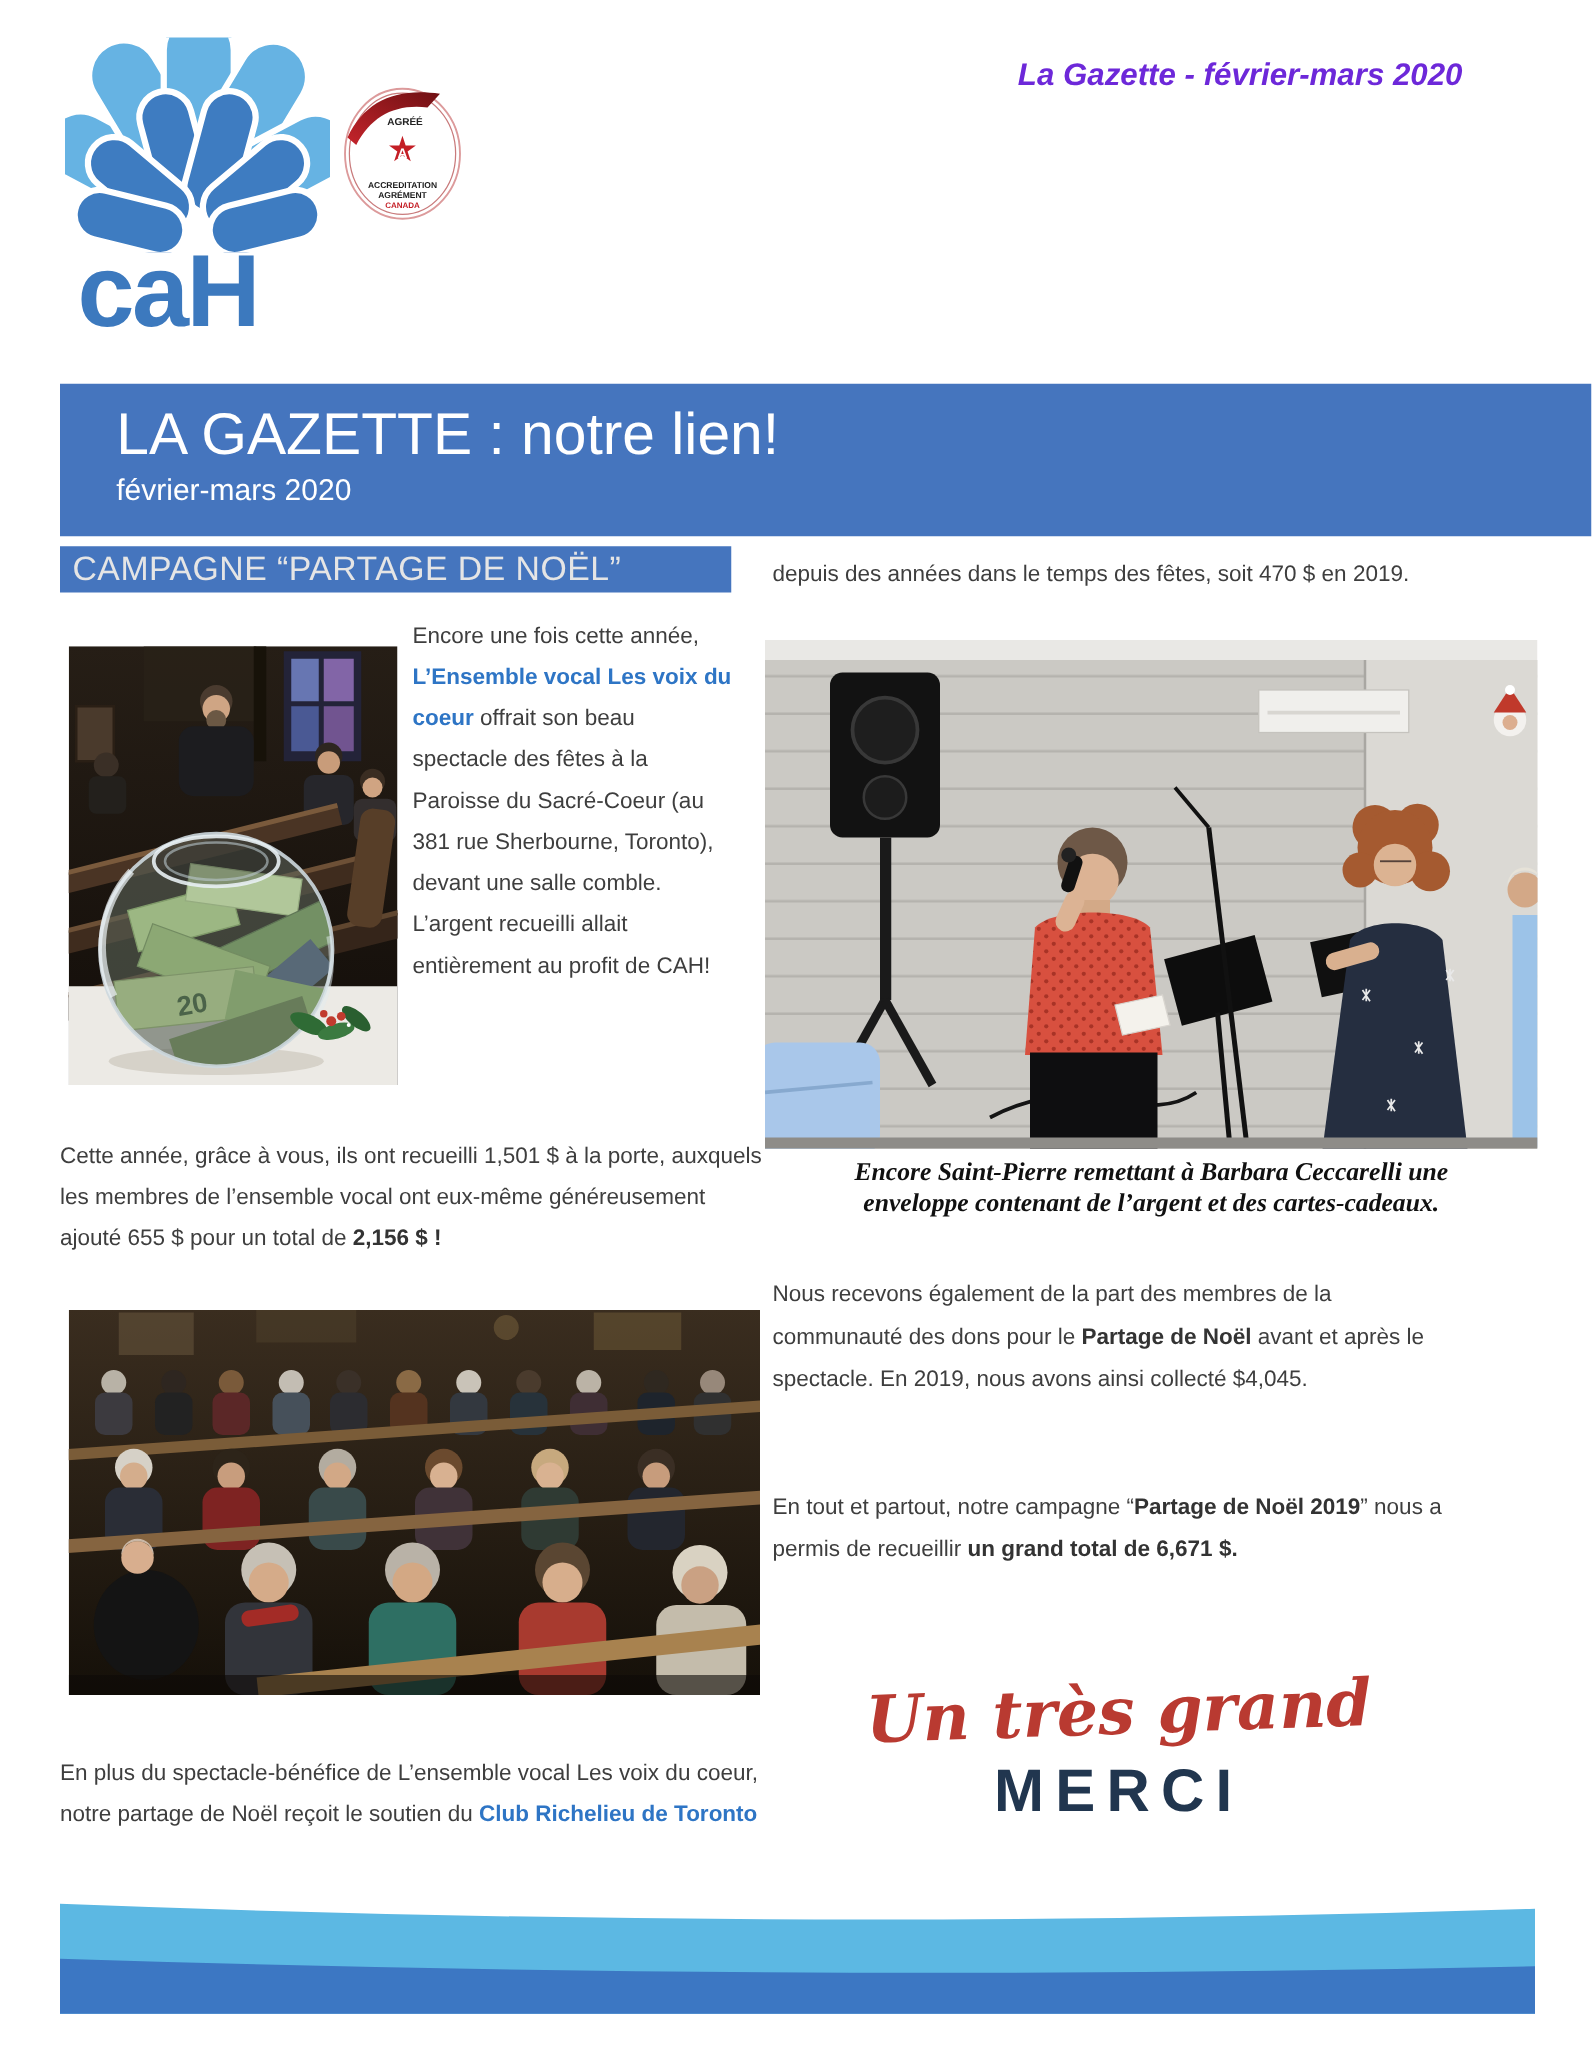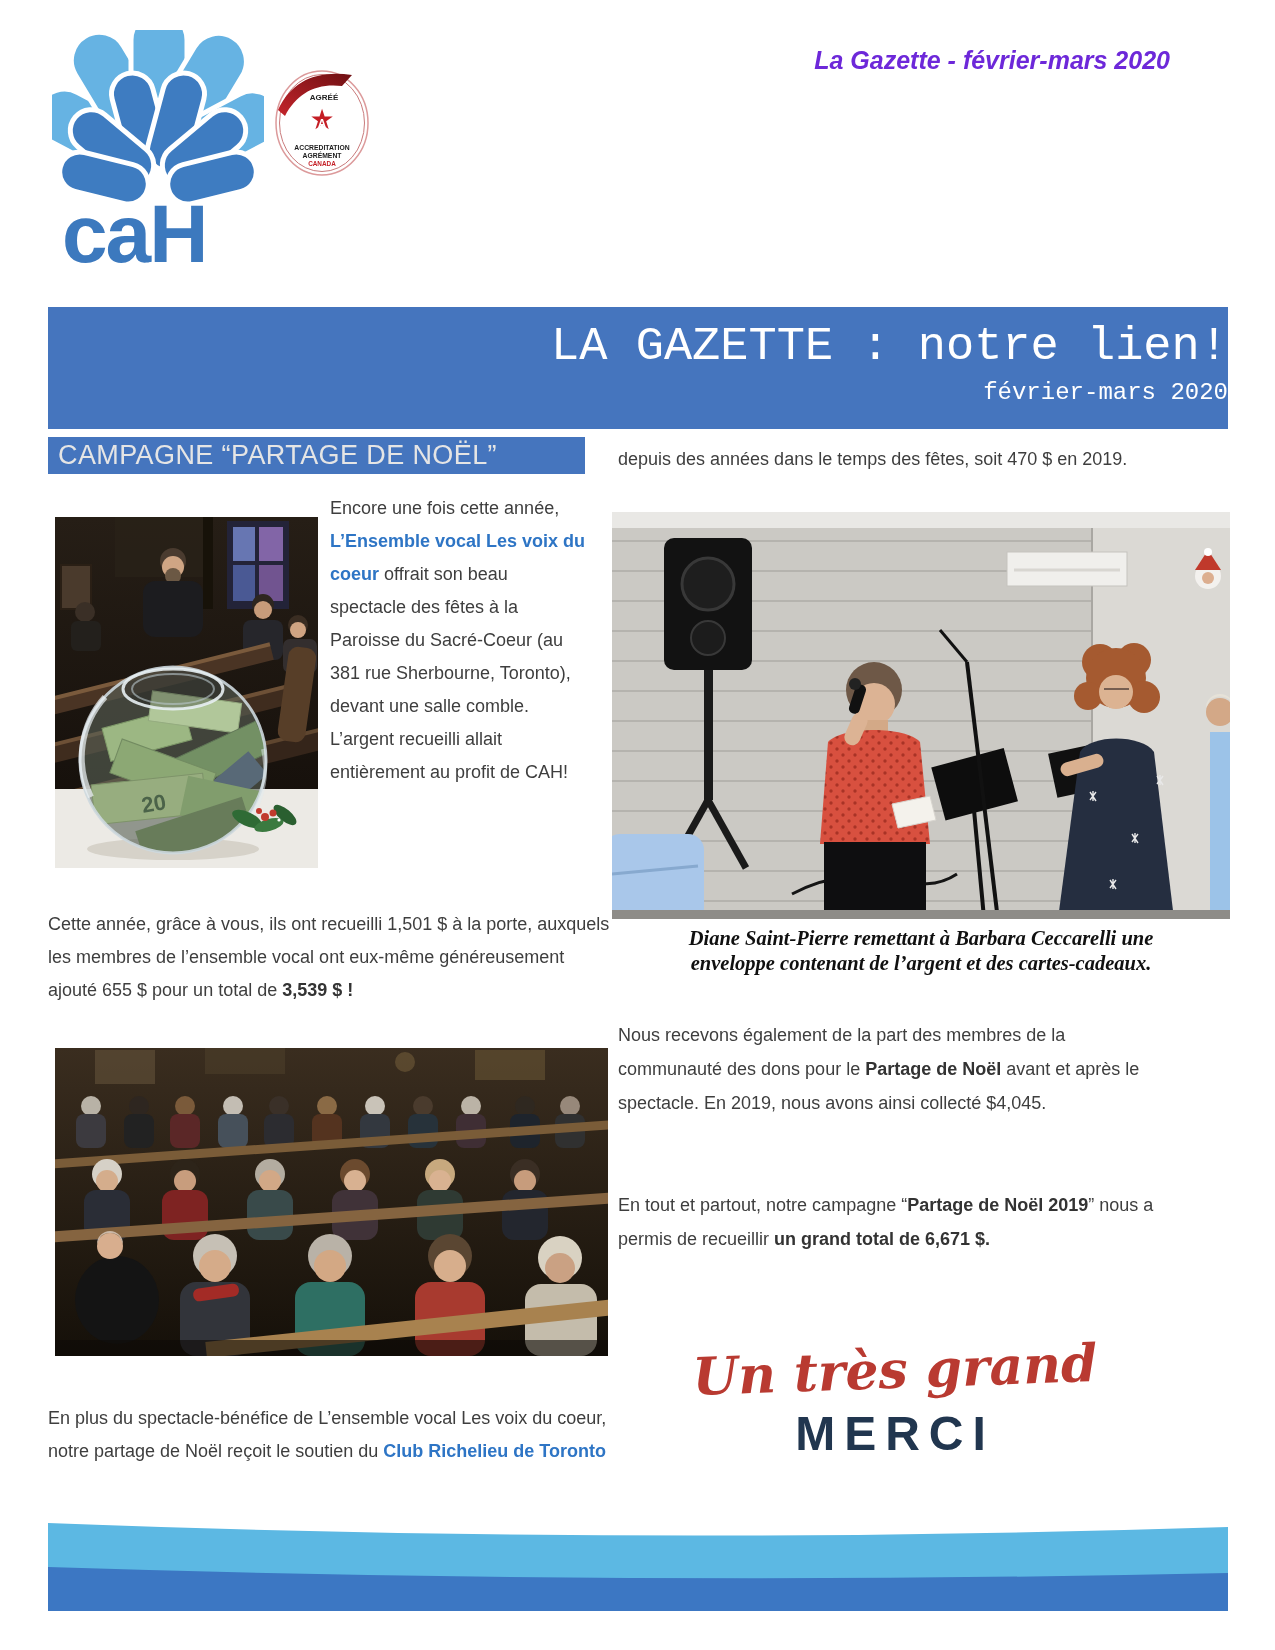--- a/index.html
+++ b/index.html
@@ -7,21 +7,21 @@
           overflow:hidden; font-family:"Liberation Sans",sans-serif; }
   .abs { position:absolute; }
 
   .issue { left:660px; top:46px; width:510px; text-align:right; color:#6d28d9;
            font-weight:bold; font-style:italic; font-size:25px; }
 
   .wordmark { left:62px; top:190px; font-size:82px; font-weight:800; color:#3C79BE;
               letter-spacing:-2px; line-height:88px; }
 
   .banner { left:48px; top:307px; width:1180px; height:122px; background:#4575BE;
-            text-align:right; color:#ffffff; font-family:Liberation Mono, monospace; }
+            text-align:left; color:#ffffff; font-family:Liberation Sans, sans-serif;padding-left:45px; }
   .banner-title { display:block; font-size:47px; line-height:56px; margin-top:12px; }
   .banner-sub   { display:block; font-size:24px; line-height:36px; }
 
   .section-heading { left:48px; top:437px; width:537px; height:37px; background:#4575BE;
             color:#e5e5e5; font-weight:normal; font-size:27px; line-height:37px;
             padding-left:10px; box-sizing:border-box; letter-spacing:0.4px; white-space:nowrap; }
 
   .body-text { font-size:18px; line-height:33px; color:#3E3E3E; }
   .rc { line-height:34px; }
   .blue-link { color:#2E75C5; font-weight:bold; }
@@ -179,21 +179,21 @@
           <circle cx="224" cy="303" r="1.6" fill="#ffffff"></circle>
       </g>
     </svg>
   </div>
 
   <div class="abs body-text lc-para1">
     <span>Encore une fois cette année, </span><span class="blue-link">L’Ensemble vocal Les voix du coeur</span><span> offrait son beau spectacle des fêtes à la Paroisse du Sacré-Coeur (au 381 rue Sherbourne, Toronto), devant une salle comble. L’argent recueilli allait entièrement au profit de CAH!</span>
   </div>
 
   <div class="abs body-text lc-para2">
-    <span>Cette année, grâce à vous, ils ont recueilli 1,501 $ à la porte, auxquels les membres de l’ensemble vocal ont eux-même généreusement ajouté 655 $ pour un total de </span><span class="bold-dark">3,539 $ !</span>
+    <span>Cette année, grâce à vous, ils ont recueilli 1,501 $ à la porte, auxquels les membres de l’ensemble vocal ont eux-même généreusement ajouté 655 $ pour un total de </span><span class="bold-dark">2,156 $ !</span>
   </div>
 
   <div class="abs photo2">
     <svg width="618" height="407" viewBox="0 0 618 407">
       <defs>
         <pattern id="slats" width="12" height="30" patternUnits="userSpaceOnUse">
           <rect width="12" height="30" fill="#cbc9c4"></rect>
           <rect y="28" width="12" height="2" fill="#b5b3ae"></rect>
         </pattern>
         <pattern id="redDots" width="12" height="12" patternUnits="userSpaceOnUse">
@@ -264,21 +264,21 @@
         <line x1="492" y1="177" x2="517" y2="177" stroke="#55423a" stroke-width="1.5"></line>
         <rect x="448" y="246" width="44" height="14" rx="7" fill="#d9b08f" transform="rotate(-16 470 253)"></rect>
       </g>
       <rect x="-8" y="322" width="100" height="90" rx="16" fill="#a9c7ea"></rect>
       <line x1="0" y1="362" x2="86" y2="354" stroke="#87a9cf" stroke-width="3"></line>
       <rect y="398" width="618" height="9" fill="#8e8c88"></rect>
     </svg>
   </div>
 
   <div class="abs caption">
-    <span style="display:block">Diane Saint-Pierre remettant à Barbara Ceccarelli une</span>
+    <span style="display:block">Encore Saint-Pierre remettant à Barbara Ceccarelli une</span>
     <span style="display:block">enveloppe contenant de l’argent et des cartes-cadeaux.</span>
   </div>
 
   <div class="abs body-text rc rc-para1">
     <span>Nous recevons également de la part des membres de la communauté des dons pour le </span><span class="bold-dark">Partage de Noël</span><span> avant et après le spectacle. En 2019, nous avons ainsi collecté  $4,045.</span>
   </div>
 
   <div class="abs body-text rc rc-para2">
     <span>En tout et partout, notre campagne “</span><span class="bold-dark">Partage de Noël 2019</span><span>” nous a permis de recueillir </span><span class="bold-dark">un grand total de 6,671 $.</span>
   </div>

